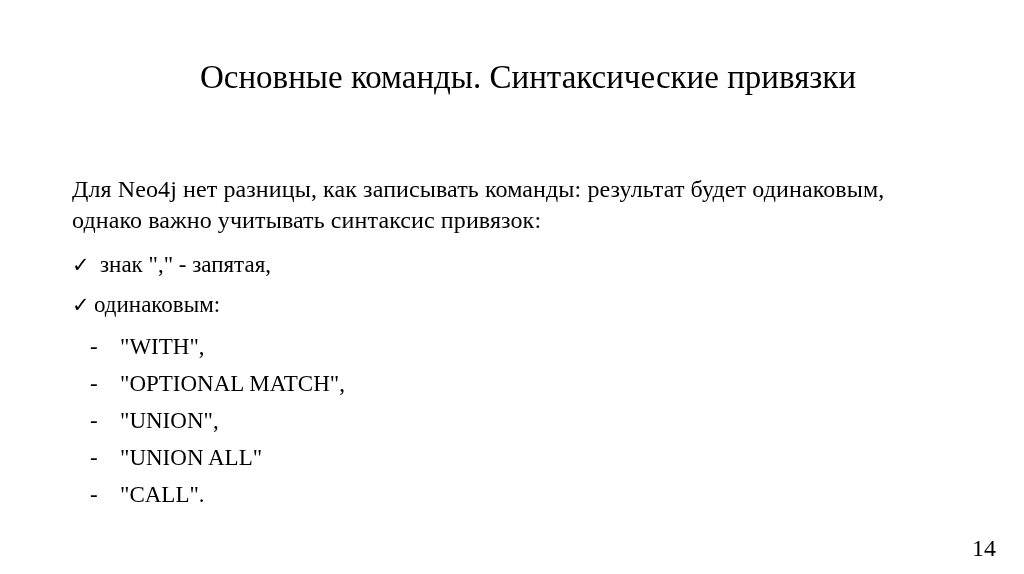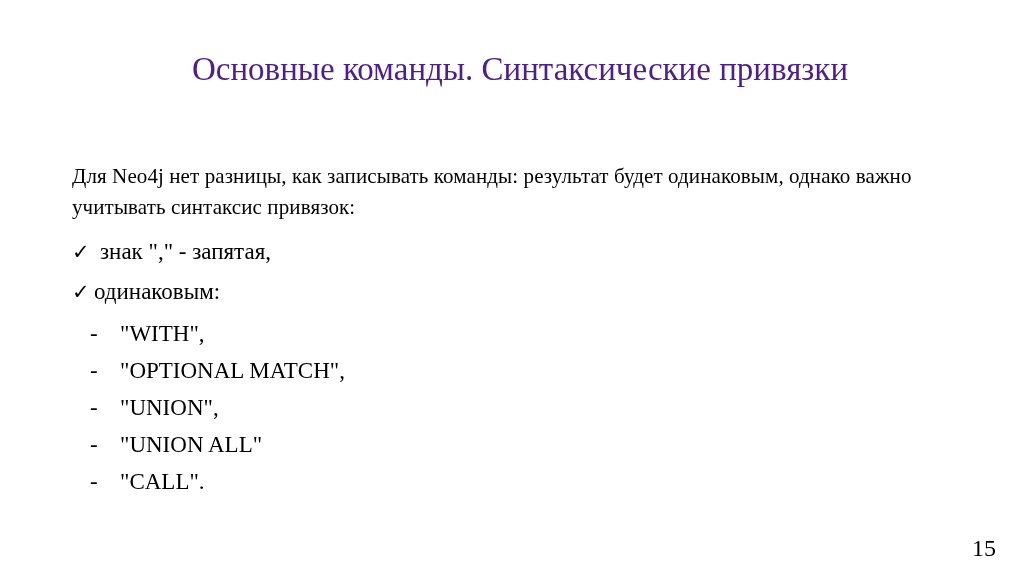--- a/index.html
+++ b/index.html
@@ -19,37 +19,37 @@
     width: 1024px;
     height: 574px;
     box-sizing: border-box;
   }
   .slide-title {
     position: absolute;
     top: 38px;
     left: 96px;
     width: 832px;
     text-align: center;
-    color: #4c1d95;
+    color: #000000;
     font-size: 33px;
     line-height: 46px;
     font-family: "Liberation Serif", serif;
     font-weight: normal;
-    margin: 8px;
+    margin: 16px;
   }
   .body {
     position: absolute;
     top: 158px;
     left: 72px;
     width: 880px;
   }
   .para {
-    font-size: 21px;
+    font-size: 24px;
     line-height: 31px;
-    margin: 3px 0 12px 0;
+    margin: 16px 0 12px 0;
     text-align: left;
     letter-spacing: 0.1px;
   }
   .bullet-row {
     display: flex;
     align-items: baseline;
     font-size: 23px;
     line-height: 34px;
     margin: 6px 0 6px 0;
   }
@@ -136,15 +136,15 @@
         <span class="dash-text">"UNION ALL"</span>
       </li>
       <li class="dash-row">
         <span class="dash-mark">-</span>
         <span class="dash-text">"CALL".</span>
       </li>
     </ul>
 
   </div>
 
-  <div class="page-number">15</div>
+  <div class="page-number">14</div>
 
 </div>
 
 </body></html>

